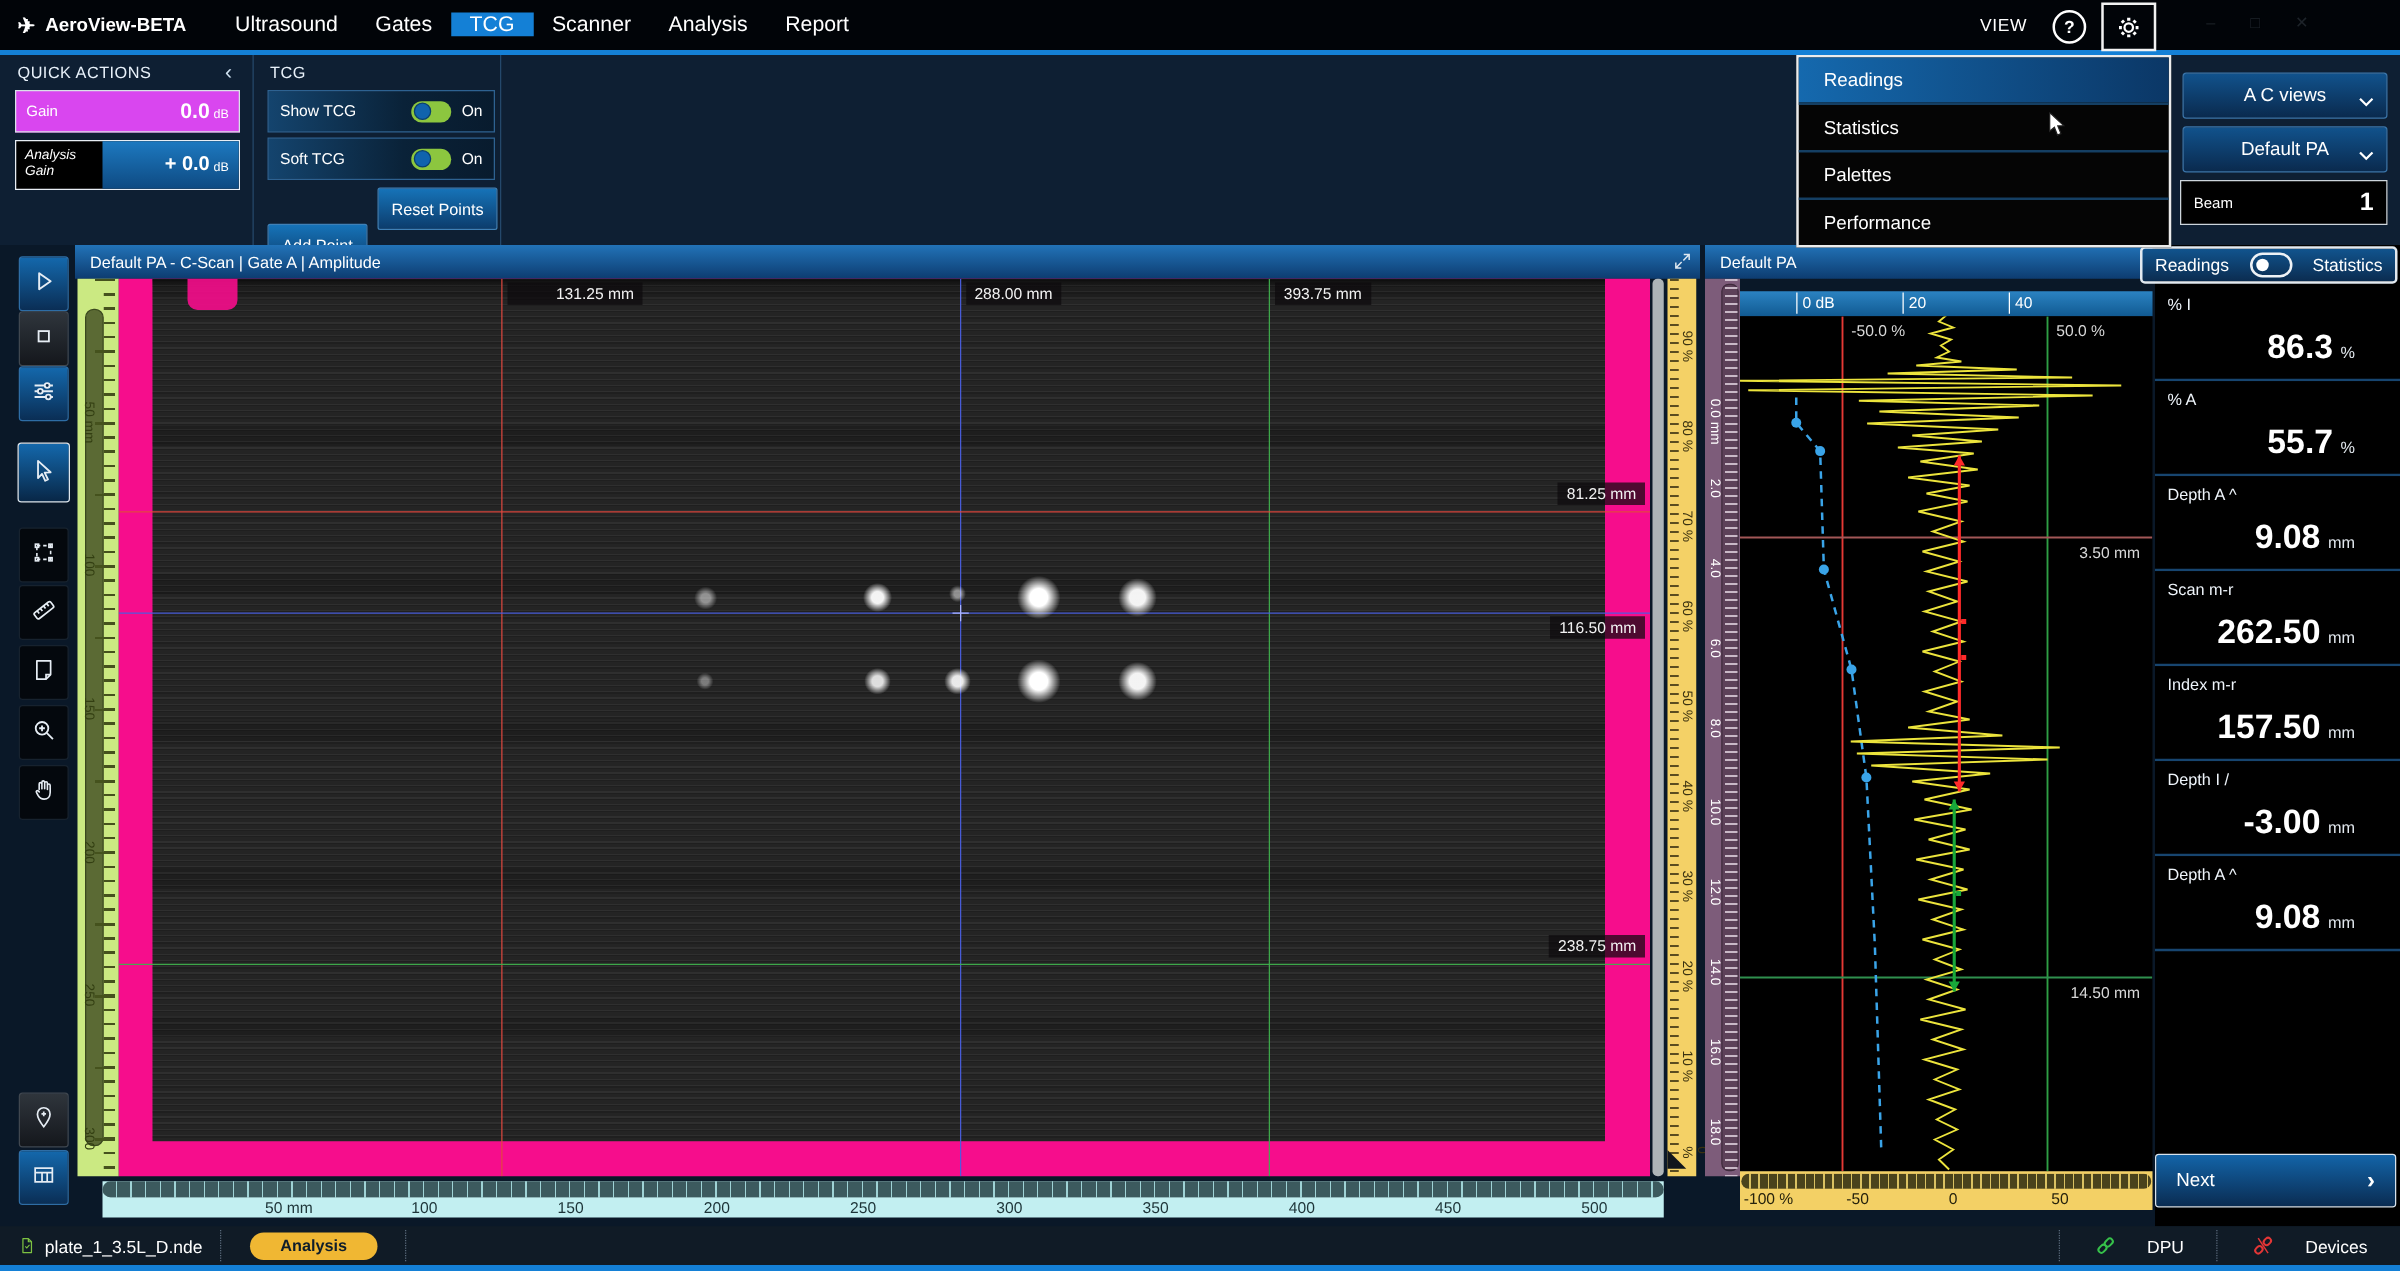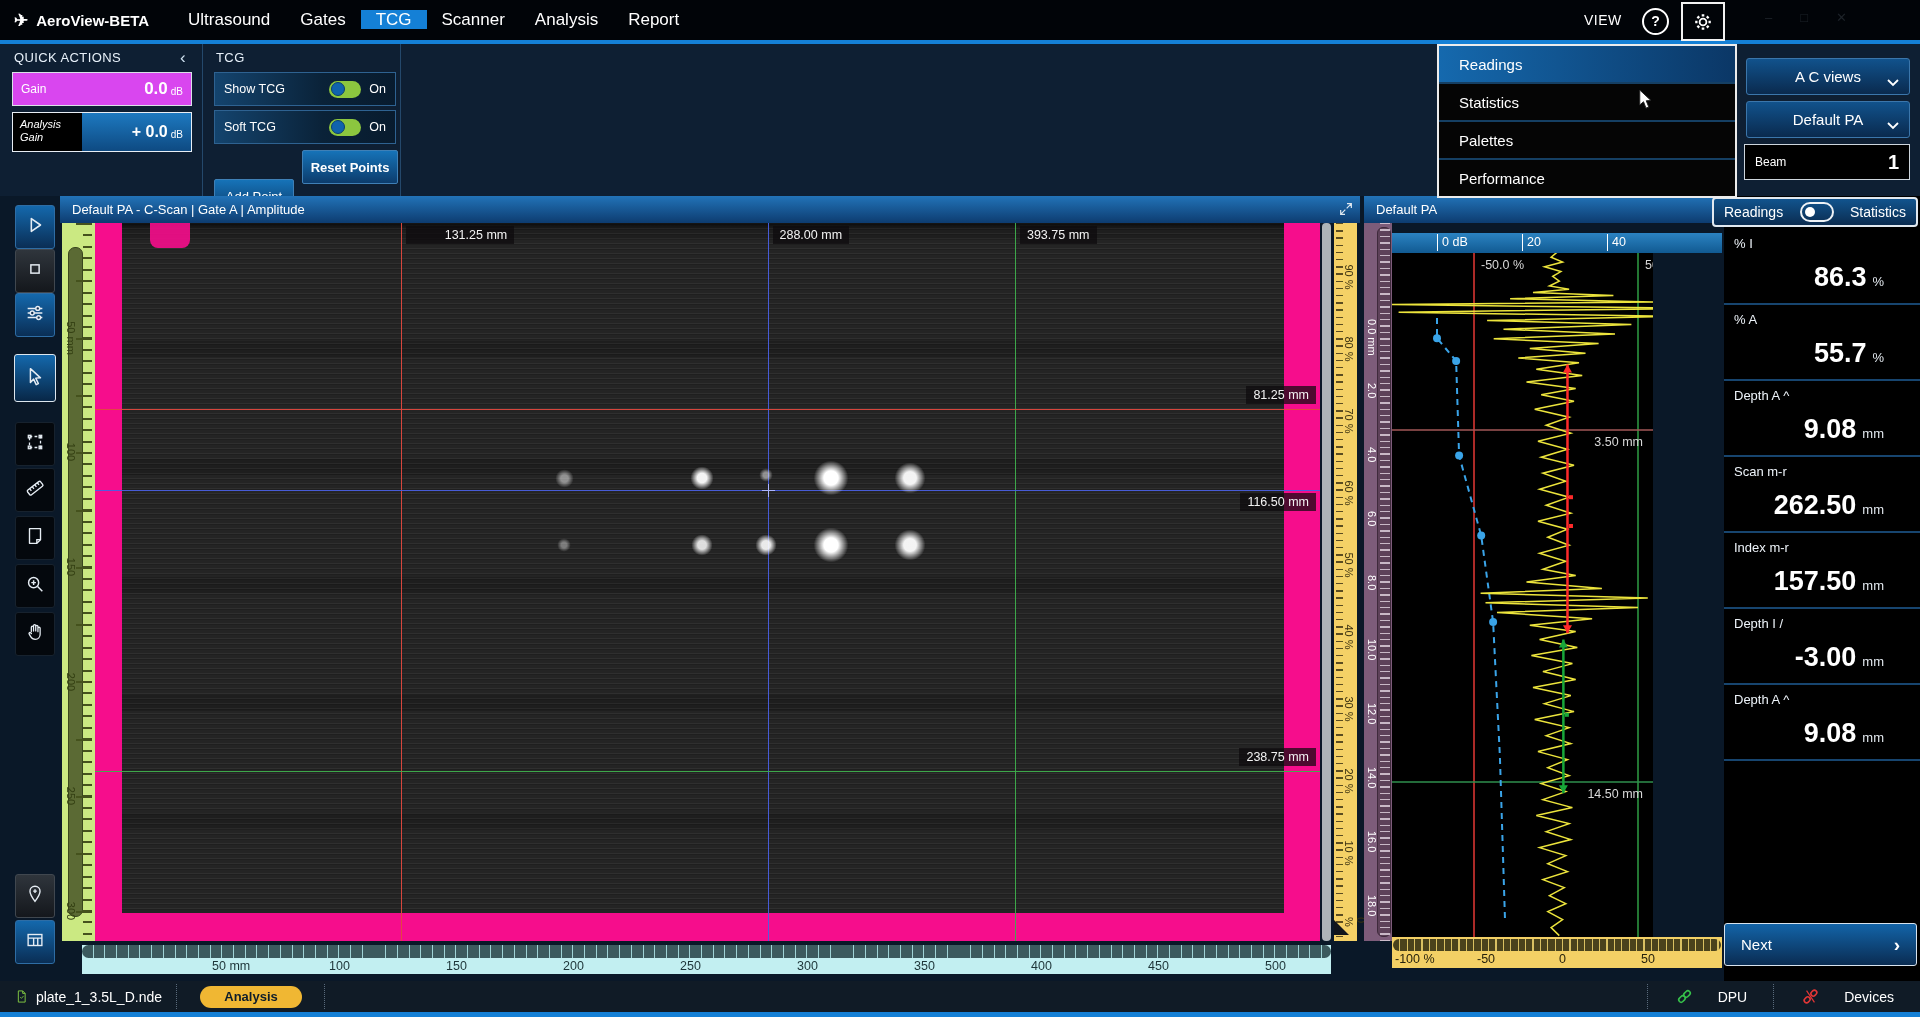--- a/index.html
+++ b/index.html
@@ -28,21 +28,21 @@
   #again-box{position:absolute;left:12px;top:68px;width:180px;height:40px;border:1px solid #e8eef5;background:#000;display:flex;box-sizing:border-box;}
   .again-label{width:62px;font-size:11px;line-height:1.2;padding:5px 0 0 7px;font-style:italic;}
   .again-field{flex:1;background:linear-gradient(180deg,#1d79c0,#0e4a82);display:flex;align-items:center;justify-content:flex-end;padding-right:8px;}
   .tcg-row{position:absolute;left:214px;width:182px;height:34px;background:linear-gradient(90deg,#14446e 0%,#0a2238 60%,#081b2e 100%);border:1px solid #2e6291;display:flex;align-items:center;padding:0 9px;box-sizing:border-box;}
   .tcg-row .t-label{flex:1;font-size:12.5px;}
   .pill{position:relative;width:32px;height:17px;border-radius:9px;background:#8cc63f;}
   .knob{position:absolute;left:2px;top:1.5px;width:14px;height:14px;border-radius:50%;background:#1063ad;border:1px solid #0a3f70;box-sizing:border-box;}
   .on-label{margin-left:8px;font-size:12.5px;}
   .blue-btn{background:linear-gradient(180deg,#1673b8,#0c3c6c);border:1px solid #3f80b6;border-radius:2px;color:#fff;font-size:13px;display:flex;align-items:center;justify-content:center;}
   #add-point{position:absolute;left:214px;top:106px;width:78px;height:32px;margin-top:29px;}
-  #reset-points{position:absolute;left:302px;top:106px;width:94px;height:32px;font-weight:bold;}
+  #reset-points{position:absolute;left:302px;top:106px;width:94px;height:32px;}
   .dd-btn{position:absolute;left:1746px;width:162px;height:35px;background:linear-gradient(180deg,#11528c,#0a2a4e);border:1px solid #3b76ab;border-radius:3px;display:flex;align-items:center;justify-content:center;font-size:15px;}
   .dd-btn .chev{position:absolute;right:10px;top:14px;}
   #beam-box{position:absolute;left:1744px;top:100px;width:166px;height:36px;background:#000;border:1px solid #cdd5dc;display:flex;align-items:center;padding:0 10px;box-sizing:border-box;}
   #beam-box .f-label{flex:1;font-size:12px;}
   #beam-box .beam-val{font-size:20px;font-weight:bold;}
   
   #viewmenu{position:absolute;left:1437px;top:44px;width:296px;background:#050505;border:2px solid #ececec;z-index:60;}
   .vm-item{height:36px;display:flex;align-items:center;padding-left:20px;font-size:15px;color:#fff;border-top:2px solid #153f63;}
   .vm-item:first-child{border-top:none;}
   .vm-item.hl{background:linear-gradient(90deg,#1569ae,#0b3766);}
@@ -82,21 +82,21 @@
   #cs-cyan{position:absolute;left:22px;top:749px;width:1249px;height:29px;background:#c2eff1;}
   #cs-cyan .band{position:absolute;left:0;right:0;top:0;height:13px;border-radius:7px;background:repeating-linear-gradient(90deg,#3c5a5e 0 10.7px,#9fd3d6 10.7px 11.7px);background-color:#3c5a5e;}
   .cyan-lbl{position:absolute;top:14px;font-size:12.5px;color:#1d3438;}
   
   #ascan{position:absolute;left:1364px;top:0;width:358px;height:785px;}
   #as-purple{position:absolute;left:0;top:27px;width:28px;height:718px;background:#7d5c7a;}
   #as-purple .thumb{position:absolute;right:1px;top:4px;bottom:4px;width:12px;background:#5d4159;border:1px solid #3f2a3c;border-radius:6px;}
   #as-purple .ticks{position:absolute;right:2px;top:0;bottom:0;width:10px;background:repeating-linear-gradient(180deg,rgba(220,205,218,.85) 0 1.5px,transparent 1.5px 6.4px);}
   #as-db{position:absolute;left:28px;top:37px;width:330px;height:20px;background:linear-gradient(180deg,#2b83c2,#115a92);}
   .db-lbl{position:absolute;top:1px;height:17px;line-height:17px;border-left:1px solid #fff;padding-left:4px;font-size:12.5px;}
-  #as-plot{position:absolute;left:28px;top:57px;width:261px;height:684px;background:#000;overflow:hidden;}
+  #as-plot{position:absolute;left:28px;top:57px;width:330px;height:684px;background:#000;overflow:hidden;}
   #as-plot svg{position:absolute;left:0;top:0;}
   .plot-lbl{position:absolute;font-size:12.5px;color:#d8d8d8;white-space:nowrap;}
   #as-amp{position:absolute;left:28px;top:741px;width:330px;height:31px;background:#f3d065;}
   #as-amp .band{position:absolute;left:1px;right:1px;top:2px;height:12px;border-radius:6px;background:repeating-linear-gradient(90deg,#4a431c 0 6.2px,#d9c162 6.2px 7.4px);background-color:#4a431c;}
   .amp-lbl{position:absolute;top:15px;font-size:12.5px;color:#26220d;}
   
   #rcol{position:absolute;left:1724px;top:0;width:196px;height:785px;background:#000;}
   #r-header{position:absolute;left:-12px;top:1px;width:206px;height:30px;background:linear-gradient(180deg,#11548e,#0b2c50);border:2px solid #e2e9f0;border-radius:4px;display:flex;align-items:center;justify-content:space-between;padding:0 10px;box-sizing:border-box;z-index:5;}
   #r-header .rh-lbl{font-size:14px;}
   #r-toggle{position:relative;width:30px;height:16px;border:2px solid #eef2f6;border-radius:10px;}

